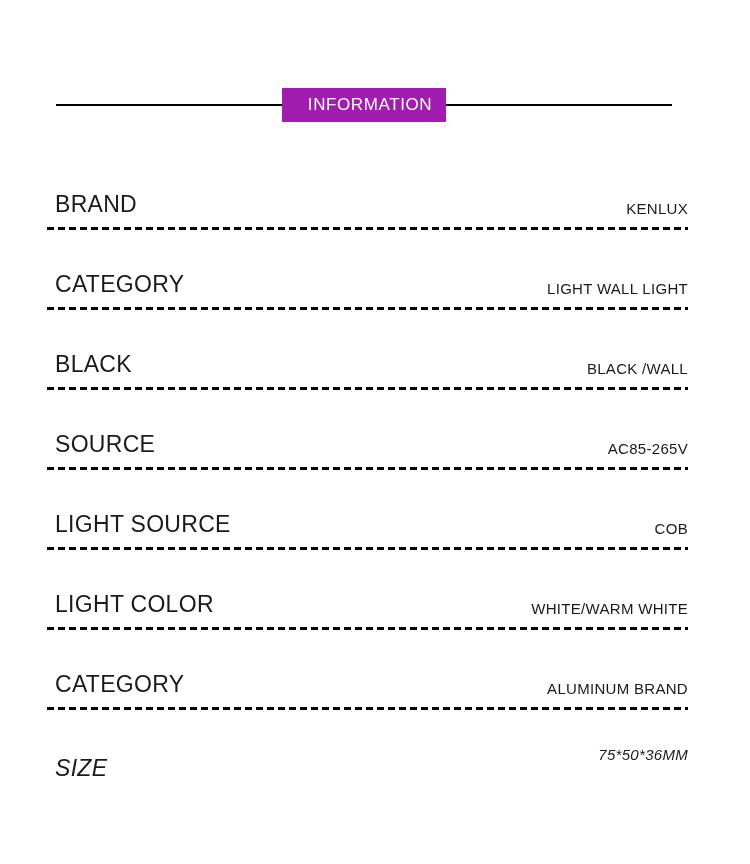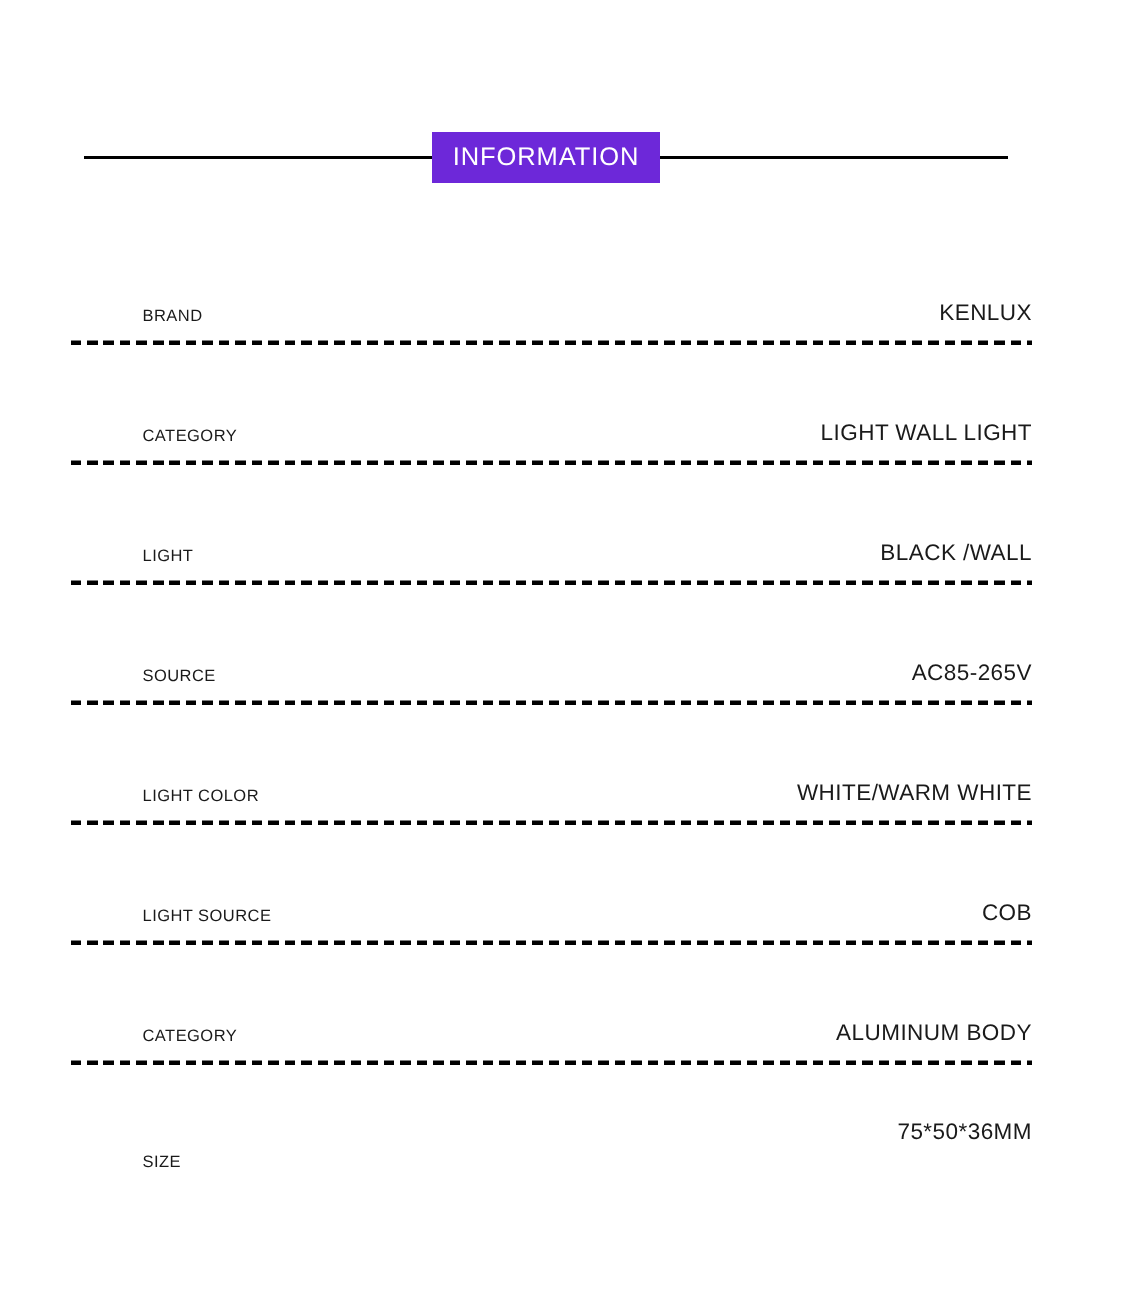--- a/index.html
+++ b/index.html
@@ -32,26 +32,26 @@
     display: flex;
     align-items: center;
   }
   .rule {
     flex: 1 1 auto;
     height: 0;
     border-top: 2px solid #000000;
   }
   .section-title {
     flex: 0 0 auto;
-    background: #6d28d9;
+    background: #a21caf;
     color: #ffffff;
     font-size: 17px;
     letter-spacing: 0.6px;
     line-height: 1;
-    padding: 8px 14px 9px 14px;
+    padding: 8px 14px 9px 26px;
     white-space: nowrap;
     font-weight: 400;
   }
 
   
   .spec-table {
     position: absolute;
     left: 47px;
     top: 150px;
     width: 641px;
@@ -68,41 +68,41 @@
     left: 0;
     right: 0;
     bottom: 13px;
     height: 26px;
     display: flex;
     align-items: flex-end;
     justify-content: space-between;
   }
 
   .spec-label {
-    font-size: 11px;
+    font-size: 23px;
     letter-spacing: 0.3px;
     white-space: nowrap;
     padding-left: 8px;
     line-height: 1.1;
-    margin-left: 40px;
   }
 
   .spec-value {
     font-size: 15px;
     letter-spacing: 0.3px;
     white-space: nowrap;
     text-align: right;
     line-height: 1.1;
   }
 
   
   .spec-row.offset-value .row-inner {
     align-items: center;
     height: 34px;
     bottom: 9px;
+    font-style: italic;
   }
   .spec-row.offset-value .spec-label {
     align-self: flex-end;
   }
   .spec-row.offset-value .spec-value {
     align-self: flex-start;
   }
 
   .dash-line {
     position: absolute;
@@ -143,55 +143,55 @@
     <div class="spec-row">
       <div class="row-inner">
         <span class="spec-label">CATEGORY</span>
         <span class="spec-value">LIGHT WALL LIGHT</span>
       </div>
       <div class="dash-line"></div>
     </div>
 
     <div class="spec-row">
       <div class="row-inner">
-        <span class="spec-label">LIGHT</span>
+        <span class="spec-label">BLACK</span>
         <span class="spec-value">BLACK /WALL</span>
       </div>
       <div class="dash-line"></div>
     </div>
 
 
     <div class="spec-row">
       <div class="row-inner">
         <span class="spec-label">SOURCE</span>
         <span class="spec-value">AC85-265V</span>
       </div>
       <div class="dash-line"></div>
     </div>
 
     <div class="spec-row">
       <div class="row-inner">
+        <span class="spec-label">LIGHT SOURCE</span>
+        <span class="spec-value">COB</span>
+      </div>
+      <div class="dash-line"></div>
+    </div>
+
+    <div class="spec-row">
+      <div class="row-inner">
         <span class="spec-label">LIGHT COLOR</span>
         <span class="spec-value">WHITE/WARM WHITE</span>
       </div>
       <div class="dash-line"></div>
     </div>
 
     <div class="spec-row">
       <div class="row-inner">
-        <span class="spec-label">LIGHT SOURCE</span>
-        <span class="spec-value">COB</span>
-      </div>
-      <div class="dash-line"></div>
-    </div>
-
-    <div class="spec-row">
-      <div class="row-inner">
         <span class="spec-label">CATEGORY</span>
-        <span class="spec-value">ALUMINUM BODY</span>
+        <span class="spec-value">ALUMINUM BRAND</span>
       </div>
       <div class="dash-line"></div>
     </div>
 
     <div class="spec-row offset-value">
       <div class="row-inner">
         <span class="spec-label">SIZE</span>
         <span class="spec-value">75*50*36MM</span>
       </div>
 

